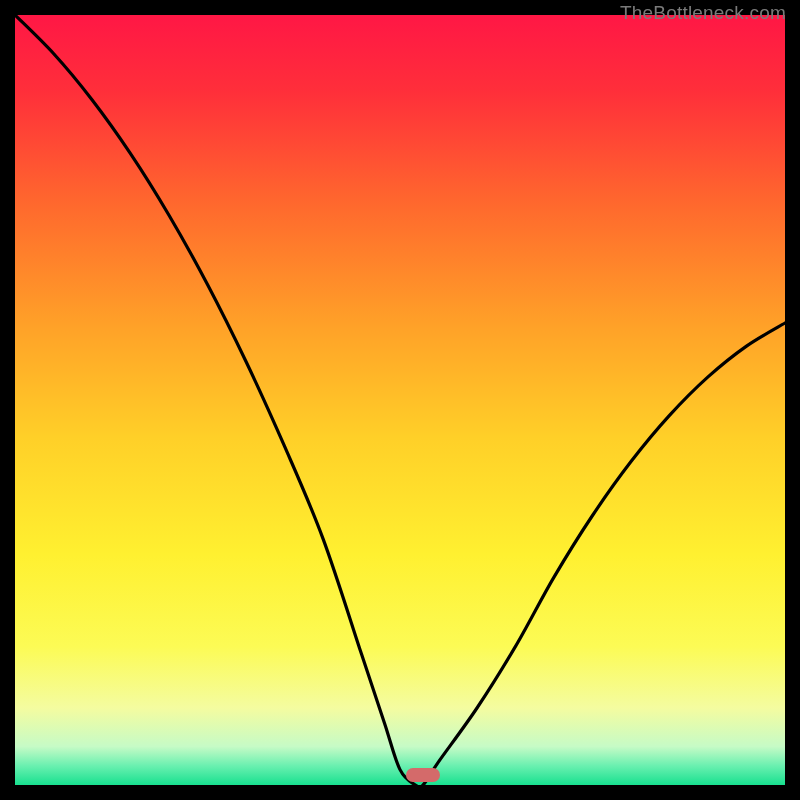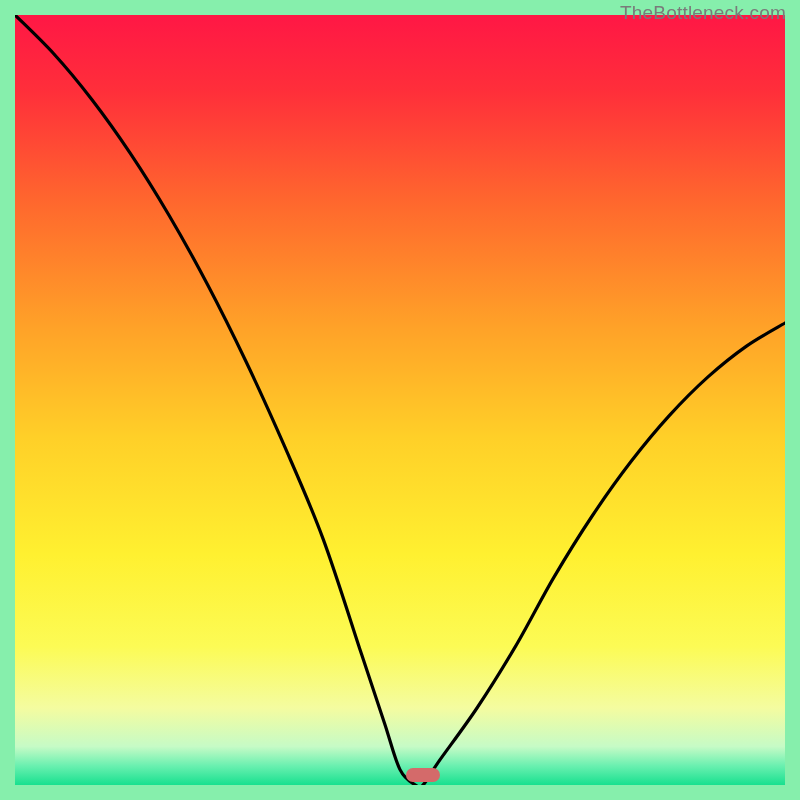--- a/index.html
+++ b/index.html
@@ -6,21 +6,21 @@
     margin: 0;
     padding: 0;
     width: 800px;
     height: 800px;
     overflow: hidden;
     font-family: Arial, Helvetica, sans-serif;
   }
   .frame {
     width: 800px;
     height: 800px;
-    background: #86efac;
+    background: #000000;
     position: relative;
     box-sizing: border-box;
   }
   .plot-area {
     position: absolute;
     
     overflow: hidden;
   }
   .gradient-bg {
     position: absolute;

